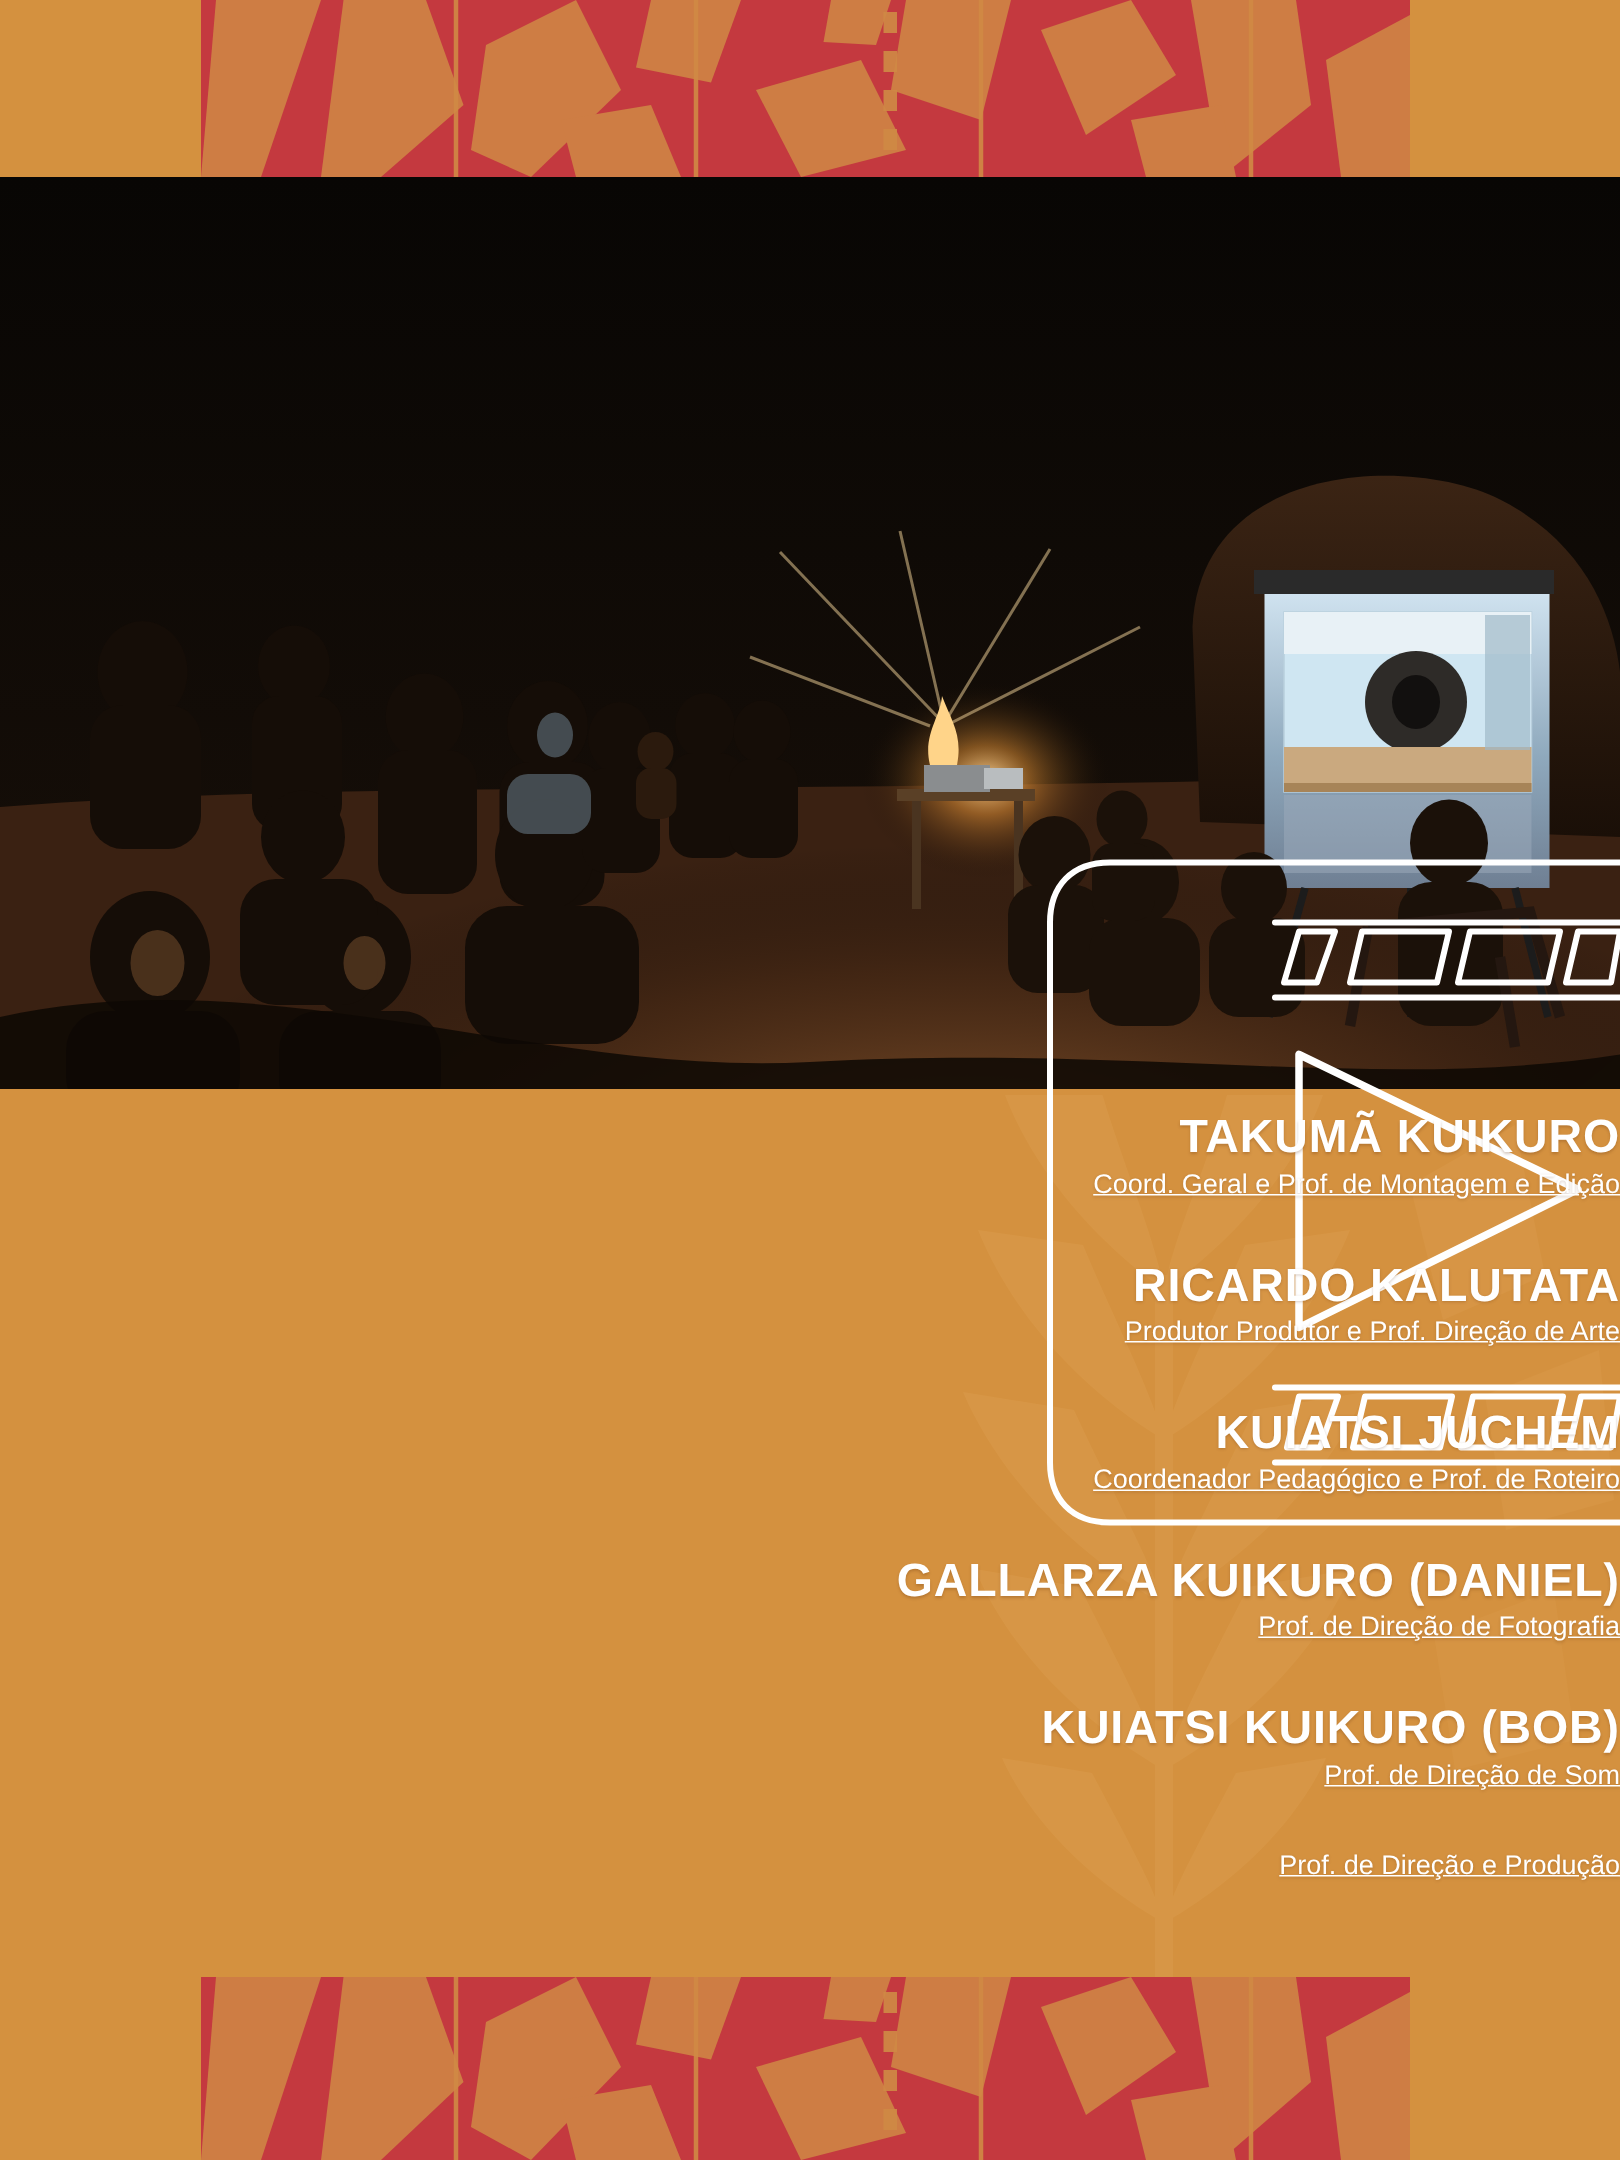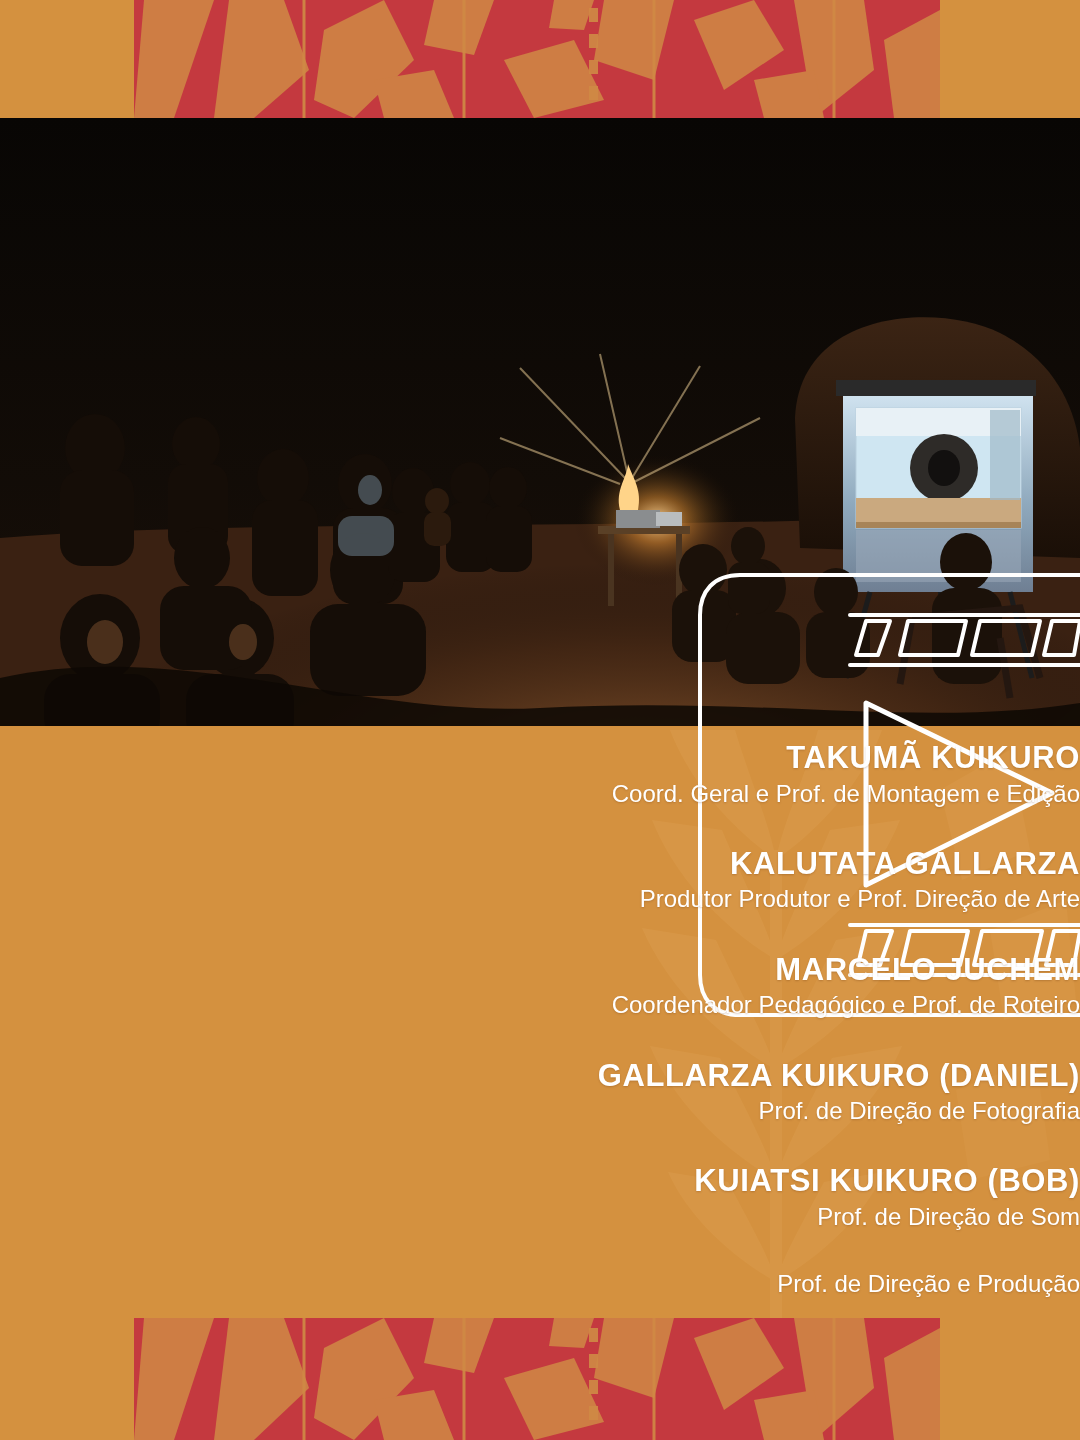--- a/index.html
+++ b/index.html
@@ -102,25 +102,26 @@
   }
   .credit-block:last-child { margin-bottom: 0; }
   .credit-name {
     font-size: 31px;
     font-weight: bold;
     letter-spacing: 0.6px;
     line-height: 1.18;
     text-shadow: 0 1px 2px rgba(90,45,10,0.25);
   }
   .credit-role {
-    font-size: 24px;
+    font-size: 18px;
     font-weight: normal;
     line-height: 1.22;
     margin-top: 2px;
     text-shadow: 0 1px 2px rgba(90,45,10,0.25);
+    text-decoration: underline;
   }
 </style>
 </head>
 <body>
 
 <div id="poster">
 
   <div class="band top">
     <div class="band-art">
       <svg viewBox="0 0 806 118" preserveAspectRatio="none" aria-hidden="true">
@@ -337,26 +338,26 @@
   </div>
 
   <div class="credits">
 
     <div class="credit-block">
       <div class="credit-name">TAKUMÃ KUIKURO</div>
       <div class="credit-role">Coord. Geral e Prof. de Montagem e Edição</div>
     </div>
 
     <div class="credit-block">
-      <div class="credit-name">KALUTATA GALLARZA</div>
+      <div class="credit-name">RICARDO KALUTATA</div>
       <div class="credit-role">Produtor Produtor e Prof. Direção de Arte</div>
     </div>
 
     <div class="credit-block">
-      <div class="credit-name">MARCELO JUCHEM</div>
+      <div class="credit-name">KUIATSI JUCHEM</div>
       <div class="credit-role">Coordenador Pedagógico e Prof. de Roteiro</div>
     </div>
 
     <div class="credit-block">
       <div class="credit-name">GALLARZA KUIKURO (DANIEL)</div>
       <div class="credit-role">Prof. de Direção de Fotografia</div>
     </div>
 
     <div class="credit-block">
       <div class="credit-name">KUIATSI KUIKURO (BOB)</div>

